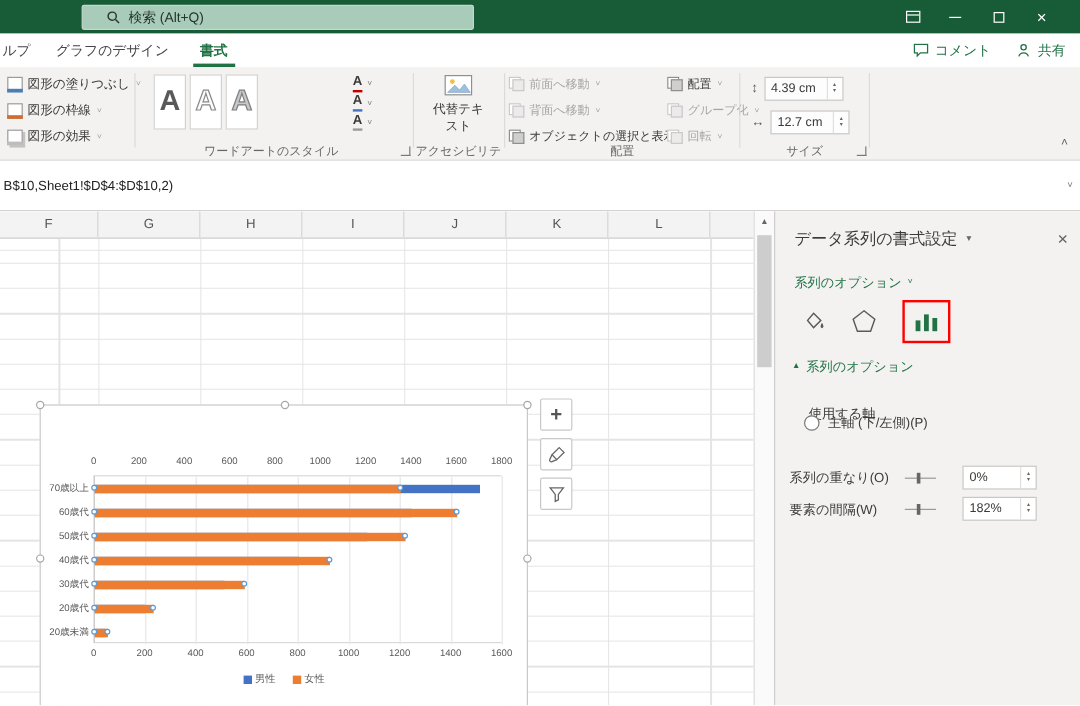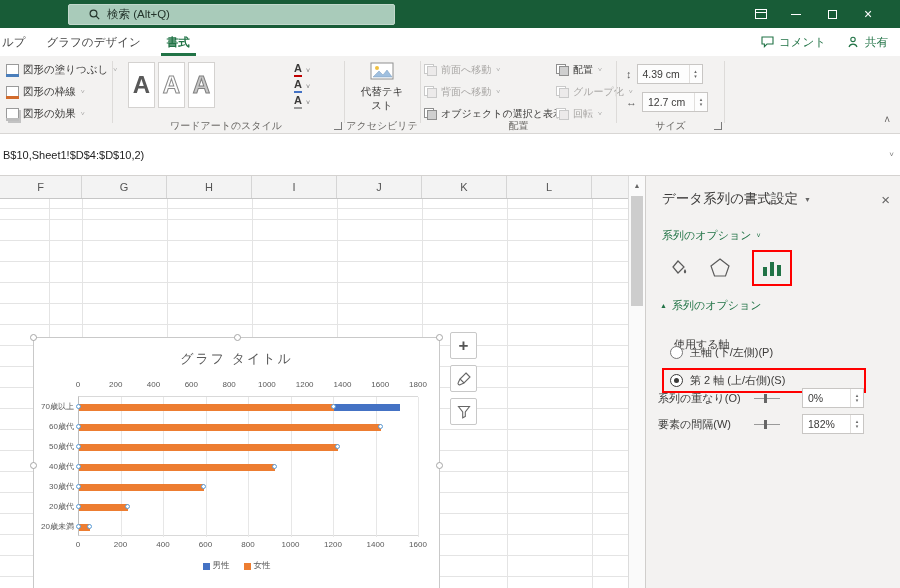--- a/index.html
+++ b/index.html
@@ -303,21 +303,20 @@
         <div class="colh">H</div>
         <div class="colh">I</div>
         <div class="colh">J</div>
         <div class="colh">K</div>
         <div class="colh">L</div>
         <div class="colh">M</div>
       </div>
     <div class="sheet"></div>
 
     <div class="chart">
-      <div class="chart-title">グラフ タイトル</div>
       <div class="plot">
           <div class="gridline" style="left: 41.5px;"></div>
           <div class="gridline" style="left: 84px;"></div>
           <div class="gridline" style="left: 126.5px;"></div>
           <div class="gridline" style="left: 169px;"></div>
           <div class="gridline" style="left: 211.5px;"></div>
           <div class="gridline" style="left: 254px;"></div>
           <div class="gridline" style="left: 296.5px;"></div>
           <div class="gridline" style="left: 339px;"></div>
           <div class="bar" style="top: 6.5px; width: 321.111px; background: rgb(68, 114, 196);"></div>
@@ -447,26 +446,20 @@
       <div class="panel-section-header">
         <span class="tri">▲</span>
         <span>系列のオプション</span>
       </div>
       <div class="panel-axis-label">使用する軸</div>
       <div class="axis-options">
           <div class="radio-row">
             <div class="radio"></div>
             <div class="radio-label">主軸 (下/左側)(P)</div>
           </div>
-          <div class="radio-row hl">
-            <div class="radio sel">
-              <div class="radio-dot"></div>
-            </div>
-            <div class="radio-label">第 2 軸 (上/右側)(S)</div>
-          </div>
         </div>
       <div class="slider-row" style="top:212px">
         <span class="srl">系列の重なり(O)</span>
         <div class="slider">
             <div class="slider-handle"></div>
           </div>
         <div class="spinfield">
           <span>0%</span>
           <div class="spin-col">
               <span>▴</span>

